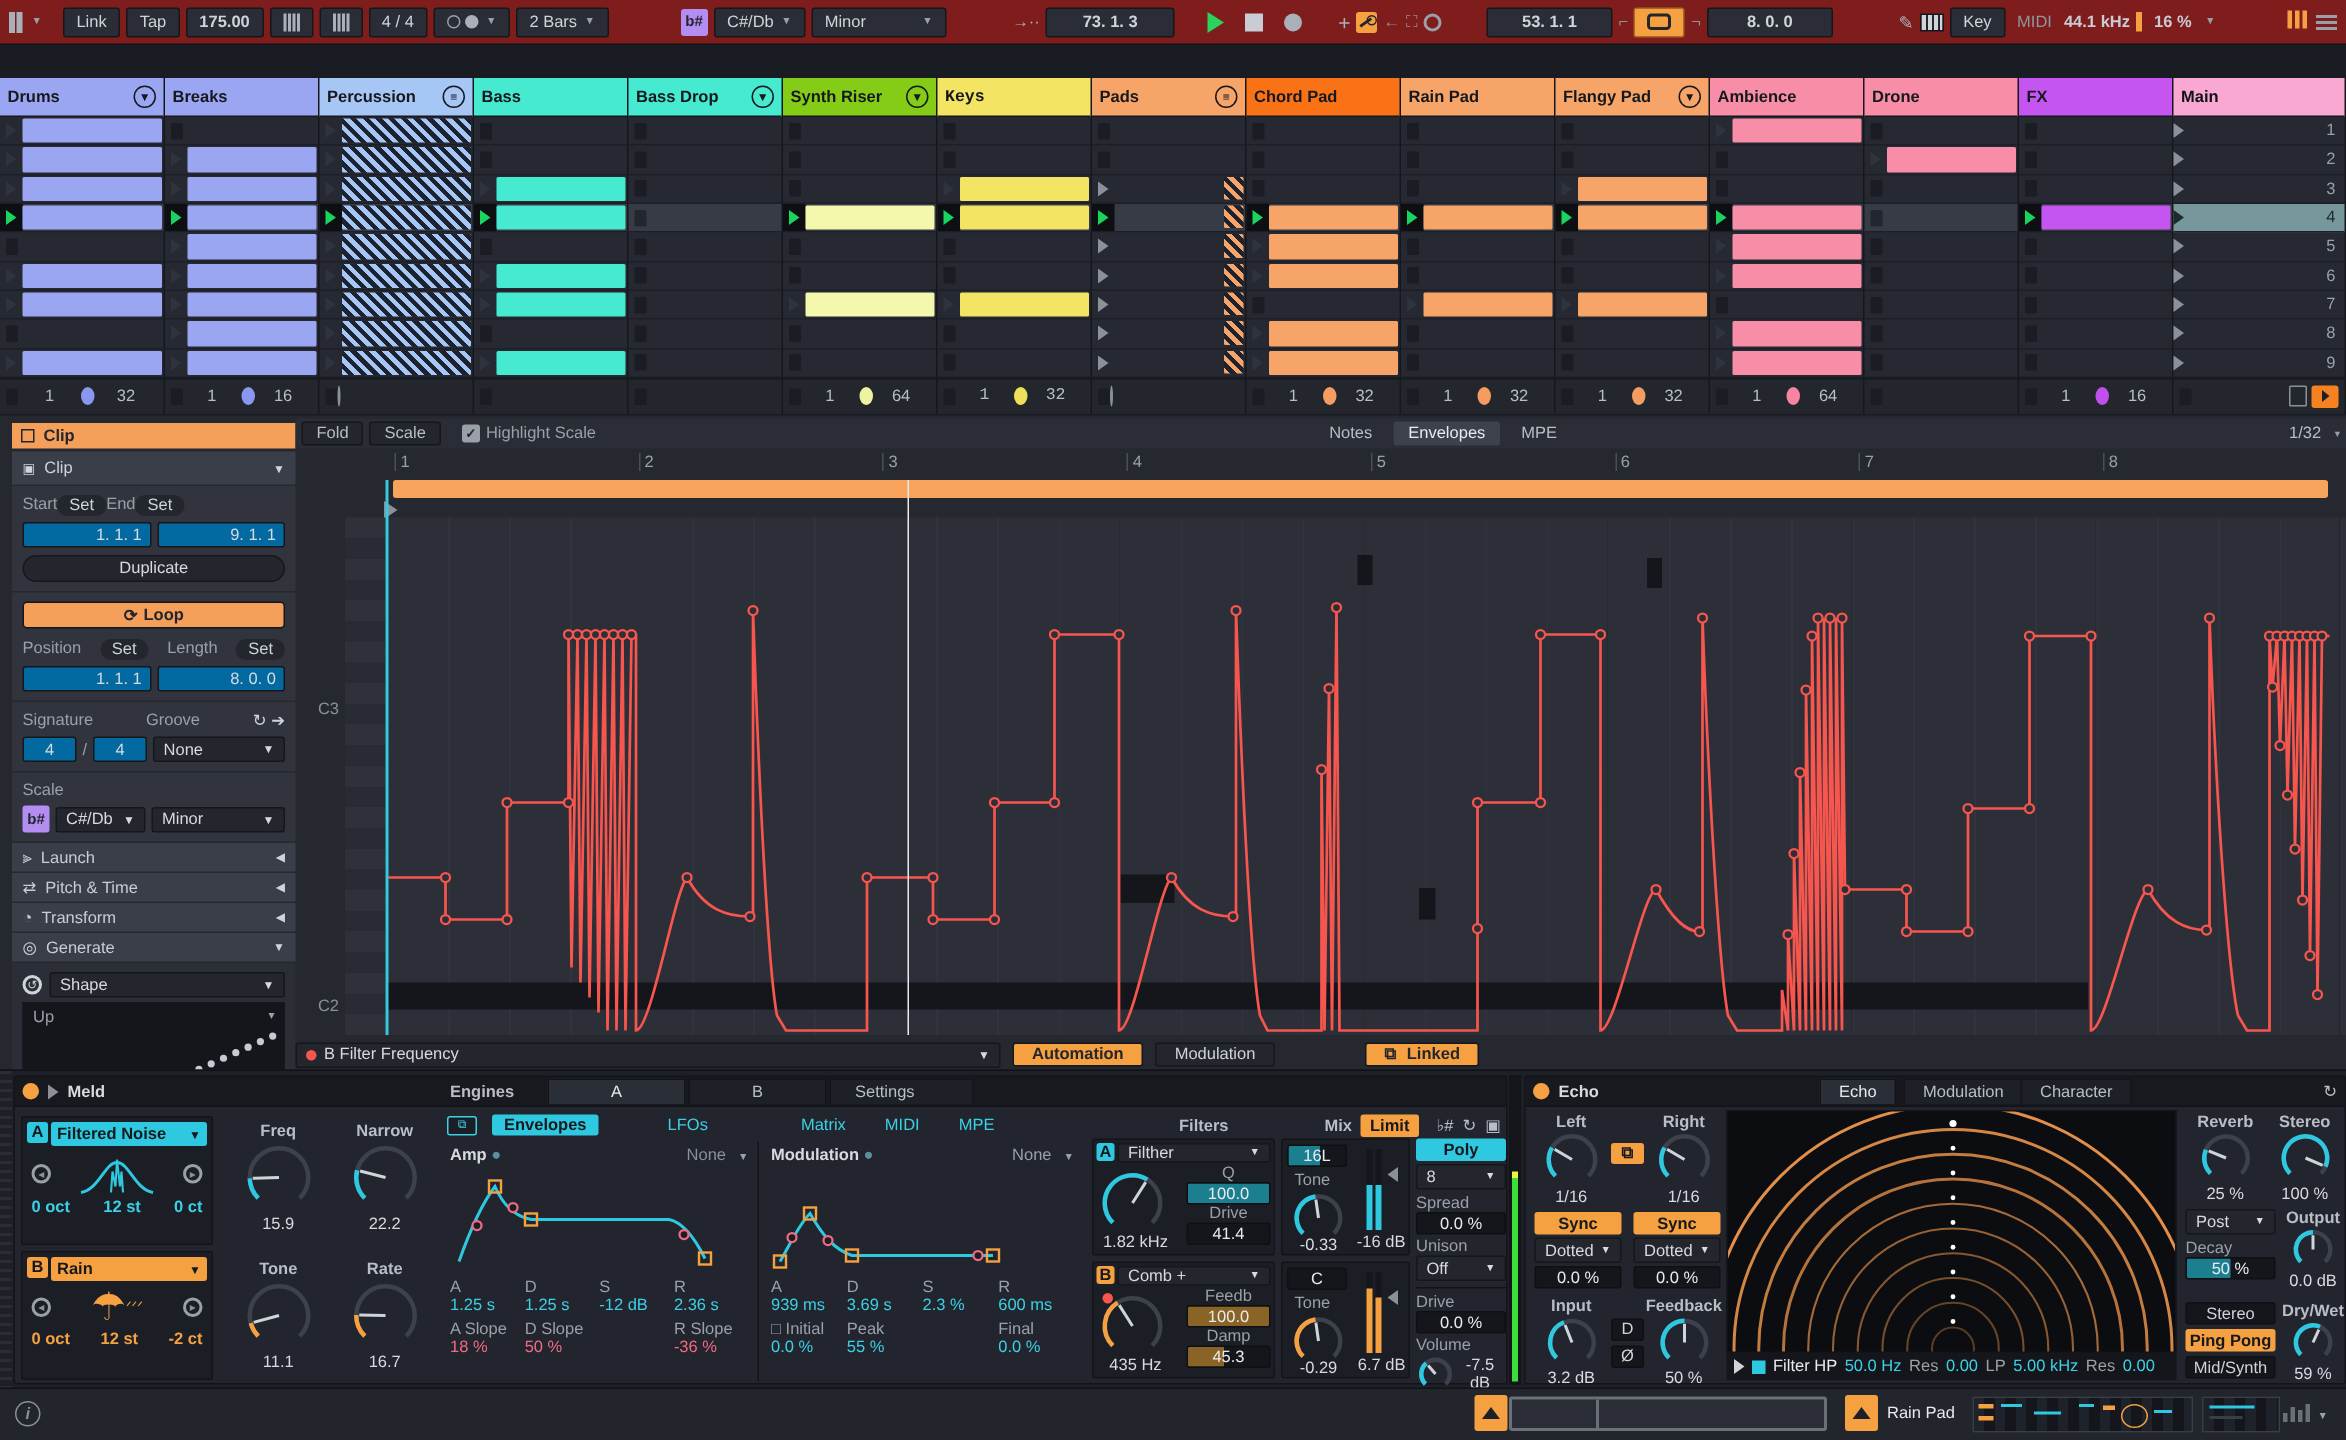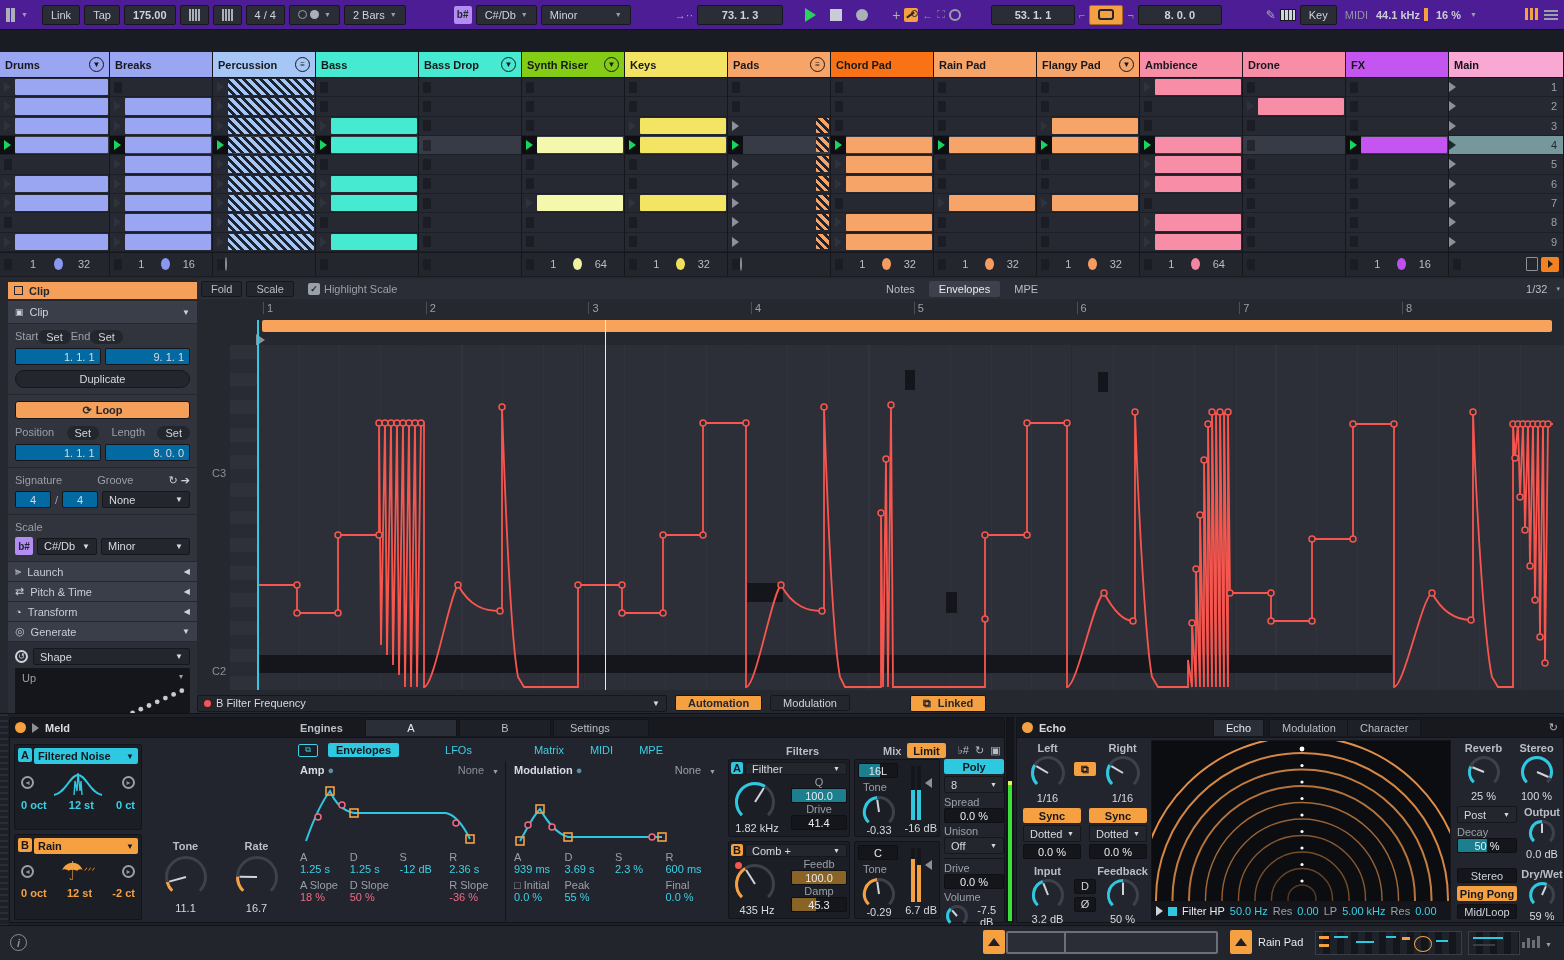--- a/index.html
+++ b/index.html
@@ -2,21 +2,21 @@
 <html><head>
 <meta charset="utf-8">
 <style>
   * { margin:0; padding:0; box-sizing:border-box; }
   html,body { width:1564px; height:960px; overflow:hidden; background:#191c22;
     font-family:"Liberation Sans",sans-serif; font-size:11px; color:#c9ccd4; }
   .abs { position:absolute; }
   #root { position:relative; width:1564px; height:960px; }
 
   
-  #toolbar { left:0; top:0; width:1564px; height:30px; background:#4c1d95; border-bottom:1px solid #101216;
+  #toolbar { left:0; top:0; width:1564px; height:30px; background:#7f1d1d; border-bottom:1px solid #101216;
     display:flex; align-items:center; gap:4px; padding:0 6px; }
   .tbtn { background:#2a2d35; border:1px solid #15171c; border-radius:2px; height:20px;
     display:flex; align-items:center; padding:0 8px; color:#cfd3da; white-space:nowrap; }
   .tval { font-weight:bold; }
   .tlabel { color:#9096a0; padding:0 4px; }
   .sep { width:6px; }
   .grow { flex:1; }
   .play-ic { width:0; height:0; border-left:11px solid #2bd25e; border-top:7px solid transparent; border-bottom:7px solid transparent; }
   .stop-ic { width:12px; height:12px; background:#c9ccd4; }
   .rec-ic { width:12px; height:12px; background:#aab0b8; border-radius:50%; }
@@ -637,21 +637,21 @@
               <span class="stopsq"></span>
             </span>
           </div>
           <div class="t-status">
             <span class="stopsq"></span>
             <span class="num">1</span>
             <span class="dot" style="background: rgb(238, 243, 160);"></span>
             <span class="num">64</span>
           </div>
         </div>
-        <div class="track" style="width: 103px;">
+        <div class="track" style="width: 103px; font-family: Liberation Mono, monospace;">
           <div class="t-header" style="background: rgb(243, 228, 100);">
             <span>Keys</span>
           </div>
           <div class="cell">
             <span class="launch">
               <span class="stopsq"></span>
             </span>
           </div>
           <div class="cell">
             <span class="launch">
@@ -1474,20 +1474,40 @@
           <span style="font-size:26px;color:#f5a142;line-height:28px">☂<span style="font-size:9px;vertical-align:top">ᐟᐟᐟ</span></span>
           <span class="circ" style="width:13px;height:13px;color:#8b9099;font-size:8px;display:flex;align-items:center;justify-content:center">▸</span>
         </div>
         <div style="display:flex;justify-content:space-between;padding:2px 6px;color:#f5a142;font-weight:bold">
           <span>0 oct</span>
           <span>12 st</span>
           <span>-2 ct</span>
         </div>
       </div>
 
+      <div class="abs" style="left:140px;top:30px;width:142px;display:flex">
+        <div style="flex:1">
+            <div class="klabel">Freq</div>
+            <svg class="knob" width="46" height="46" style="margin:2px auto">
+              <path d="M9.2,36.8 A19.5,19.5 0 1 1 36.8,36.8" fill="none" stroke="#3c414b" stroke-width="3"></path>
+              <path d="M9.2,36.8 A19.5,19.5 0 0 1 3.5,23.6" fill="none" stroke="#2ec8e0" stroke-width="3"></path>
+              <line x1="23" y1="23" x2="5.508635193599698" y2="23.549688283867248" stroke="#cfd3da" stroke-width="2"></line>
+            </svg>
+            <div class="kv">15.9</div>
+          </div>
+        <div style="flex:1">
+            <div class="klabel">Narrow</div>
+            <svg class="knob" width="46" height="46" style="margin:2px auto">
+              <path d="M9.2,36.8 A19.5,19.5 0 1 1 36.8,36.8" fill="none" stroke="#3c414b" stroke-width="3"></path>
+              <path d="M9.2,36.8 A19.5,19.5 0 0 1 4.1,18.2" fill="none" stroke="#2ec8e0" stroke-width="3"></path>
+              <line x1="23" y1="23" x2="6.049794680248958" y2="18.64792697461504" stroke="#cfd3da" stroke-width="2"></line>
+            </svg>
+            <div class="kv">22.2</div>
+          </div>
+      </div>
       <div class="abs" style="left:140px;top:122px;width:142px;display:flex">
         <div style="flex:1">
             <div class="klabel">Tone</div>
             <svg class="knob" width="46" height="46" style="margin:2px auto">
               <path d="M9.2,36.8 A19.5,19.5 0 1 1 36.8,36.8" fill="none" stroke="#3c414b" stroke-width="3"></path>
               <path d="M9.2,36.8 A19.5,19.5 0 0 1 4.2,28.1" fill="none" stroke="#f5a142" stroke-width="3"></path>
               <line x1="23" y1="23" x2="6.120245176988533" y2="27.617778374394028" stroke="#cfd3da" stroke-width="2"></line>
             </svg>
             <div class="kv">11.1</div>
           </div>
@@ -1913,21 +1933,21 @@
                 <path d="M6.9,23.1 A11.5,11.5 0 0 1 15.0,3.5" fill="none" stroke="#2ec8e0" stroke-width="3"></path>
                 <line x1="15" y1="15" x2="15" y2="5.5" stroke="#cfd3da" stroke-width="2"></line>
               </svg>
             <div class="kv">0.0 dB</div>
           </div>
         </div>
         <div style="display:flex;gap:4px;margin-top:8px">
           <div style="flex:1">
             <div class="dkbtn">Stereo</div>
             <div class="obtn" style="margin-top:3px">Ping Pong</div>
-            <div class="dkbtn" style="margin-top:3px">Mid/Loop</div>
+            <div class="dkbtn" style="margin-top:3px">Mid/Synth</div>
           </div>
           <div style="width:42px;text-align:center">
             <div class="klabel">Dry/Wet</div>
             <svg class="knob" width="30" height="30" style="margin:0 auto">
                 <path d="M6.9,23.1 A11.5,11.5 0 1 1 23.1,23.1" fill="none" stroke="#3c414b" stroke-width="3"></path>
                 <path d="M6.9,23.1 A11.5,11.5 0 0 1 19.7,4.5" fill="none" stroke="#2ec8e0" stroke-width="3"></path>
                 <line x1="15" y1="15" x2="18.90938640674853" y2="6.34166887196327" stroke="#cfd3da" stroke-width="2"></line>
               </svg>
             <div class="kv">59 %</div>
           </div>

